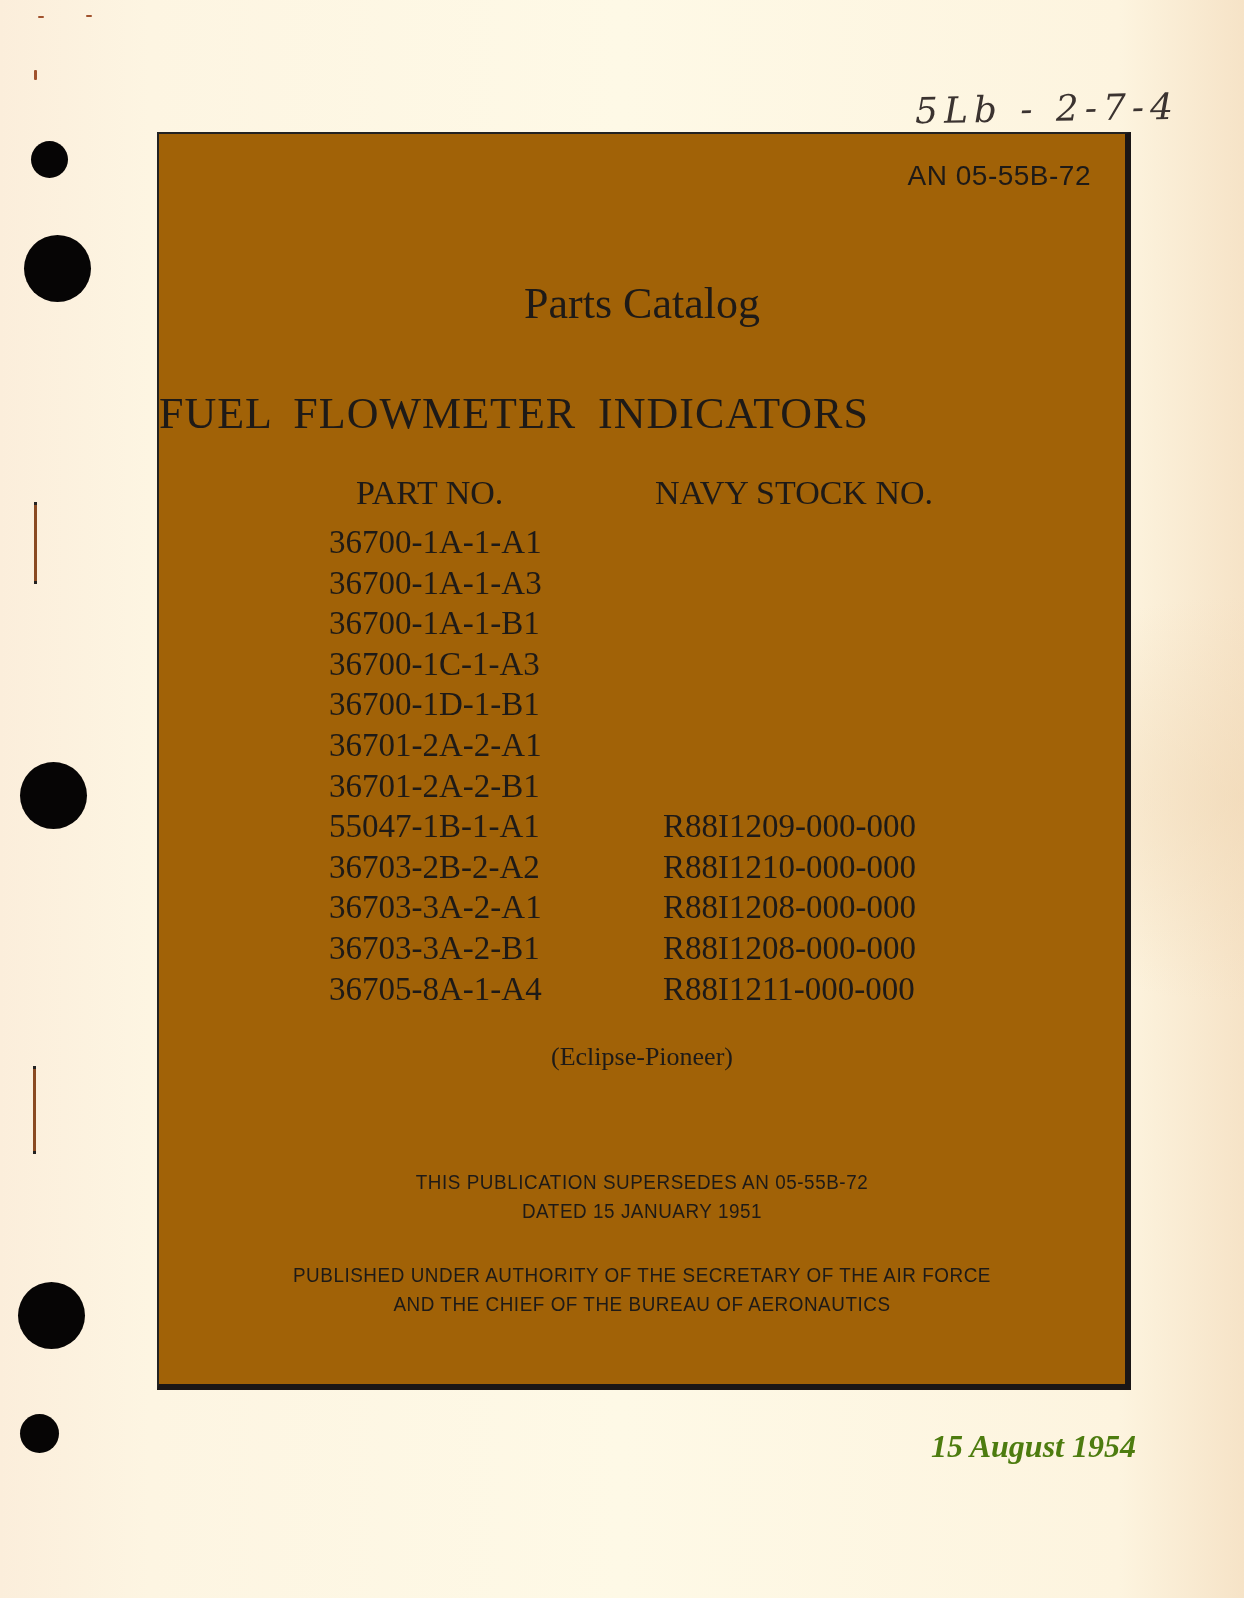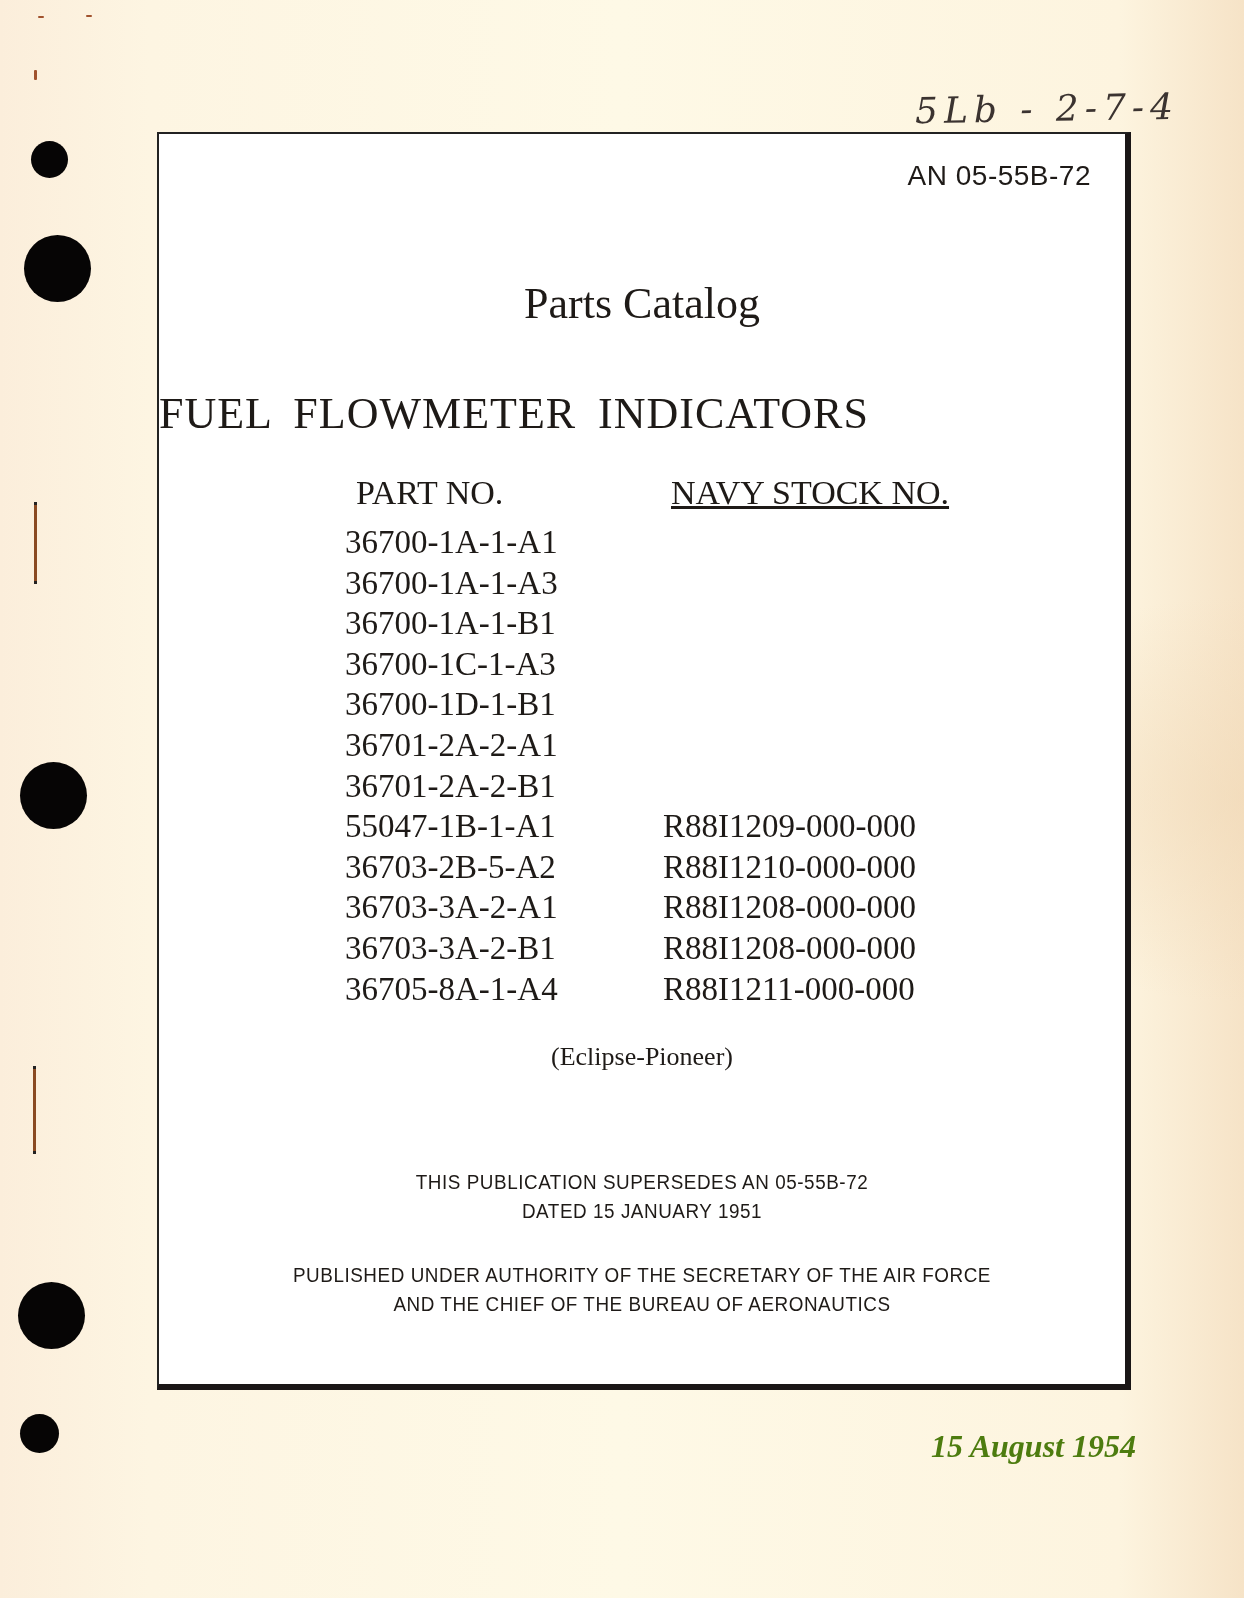--- a/index.html
+++ b/index.html
@@ -39,21 +39,21 @@
       transform: rotate(-1deg);
     }
     .frame {
       position: absolute;
       left: 157px; top: 132px;
       width: 966px; height: 1250px;
       border-top: 2px solid #222;
       border-left: 2px solid #222;
       border-right: 6px solid #1a1616;
       border-bottom: 6px solid #1a1616;
-      background: #ffffff;
+      background: #a16207;
     }
     .an-number {
       position: absolute;
       right: 34px; top: 26px;
       font-family: "Liberation Sans", sans-serif;
       font-size: 28px;
       letter-spacing: 0.5px;
     }
     .catalog-title {
       position: absolute;
@@ -69,32 +69,32 @@
       letter-spacing: 1px;
       word-spacing: 10px;
     }
     .col-head {
       position: absolute;
       top: 340px;
       font-size: 34px;
       text-align: center;
     }
     .col-head.part { left: 197px; }
-    .col-head.navy { left: 512px; text-decoration: underline; }
+    .col-head.navy { left: 496px; }
     .parts-table {
       position: absolute;
       left: 170px; top: 388px;
     }
     .row {
       height: 40.6px;
       position: relative;
       font-size: 33px;
       line-height: 40px;
     }
-    .row .pn { position: absolute; left: 16px; white-space: nowrap; }
+    .row .pn { position: absolute; left: 0; white-space: nowrap; }
     .row .ns { position: absolute; left: 334px; white-space: nowrap; }
     .manufacturer {
       position: absolute;
       left: 0; right: 0; top: 908px;
       text-align: center;
       font-size: 26px;
     }
     .notice {
       position: absolute;
       left: 0; right: 0;
@@ -170,21 +170,21 @@
       </div>
     <div class="row">
         <span class="pn">36701-2A-2-B1</span>
         <span class="ns"></span>
       </div>
     <div class="row">
         <span class="pn">55047-1B-1-A1</span>
         <span class="ns">R88I1209-000-000</span>
       </div>
     <div class="row">
-        <span class="pn">36703-2B-5-A2</span>
+        <span class="pn">36703-2B-2-A2</span>
         <span class="ns">R88I1210-000-000</span>
       </div>
     <div class="row">
         <span class="pn">36703-3A-2-A1</span>
         <span class="ns">R88I1208-000-000</span>
       </div>
     <div class="row">
         <span class="pn">36703-3A-2-B1</span>
         <span class="ns">R88I1208-000-000</span>
       </div>

